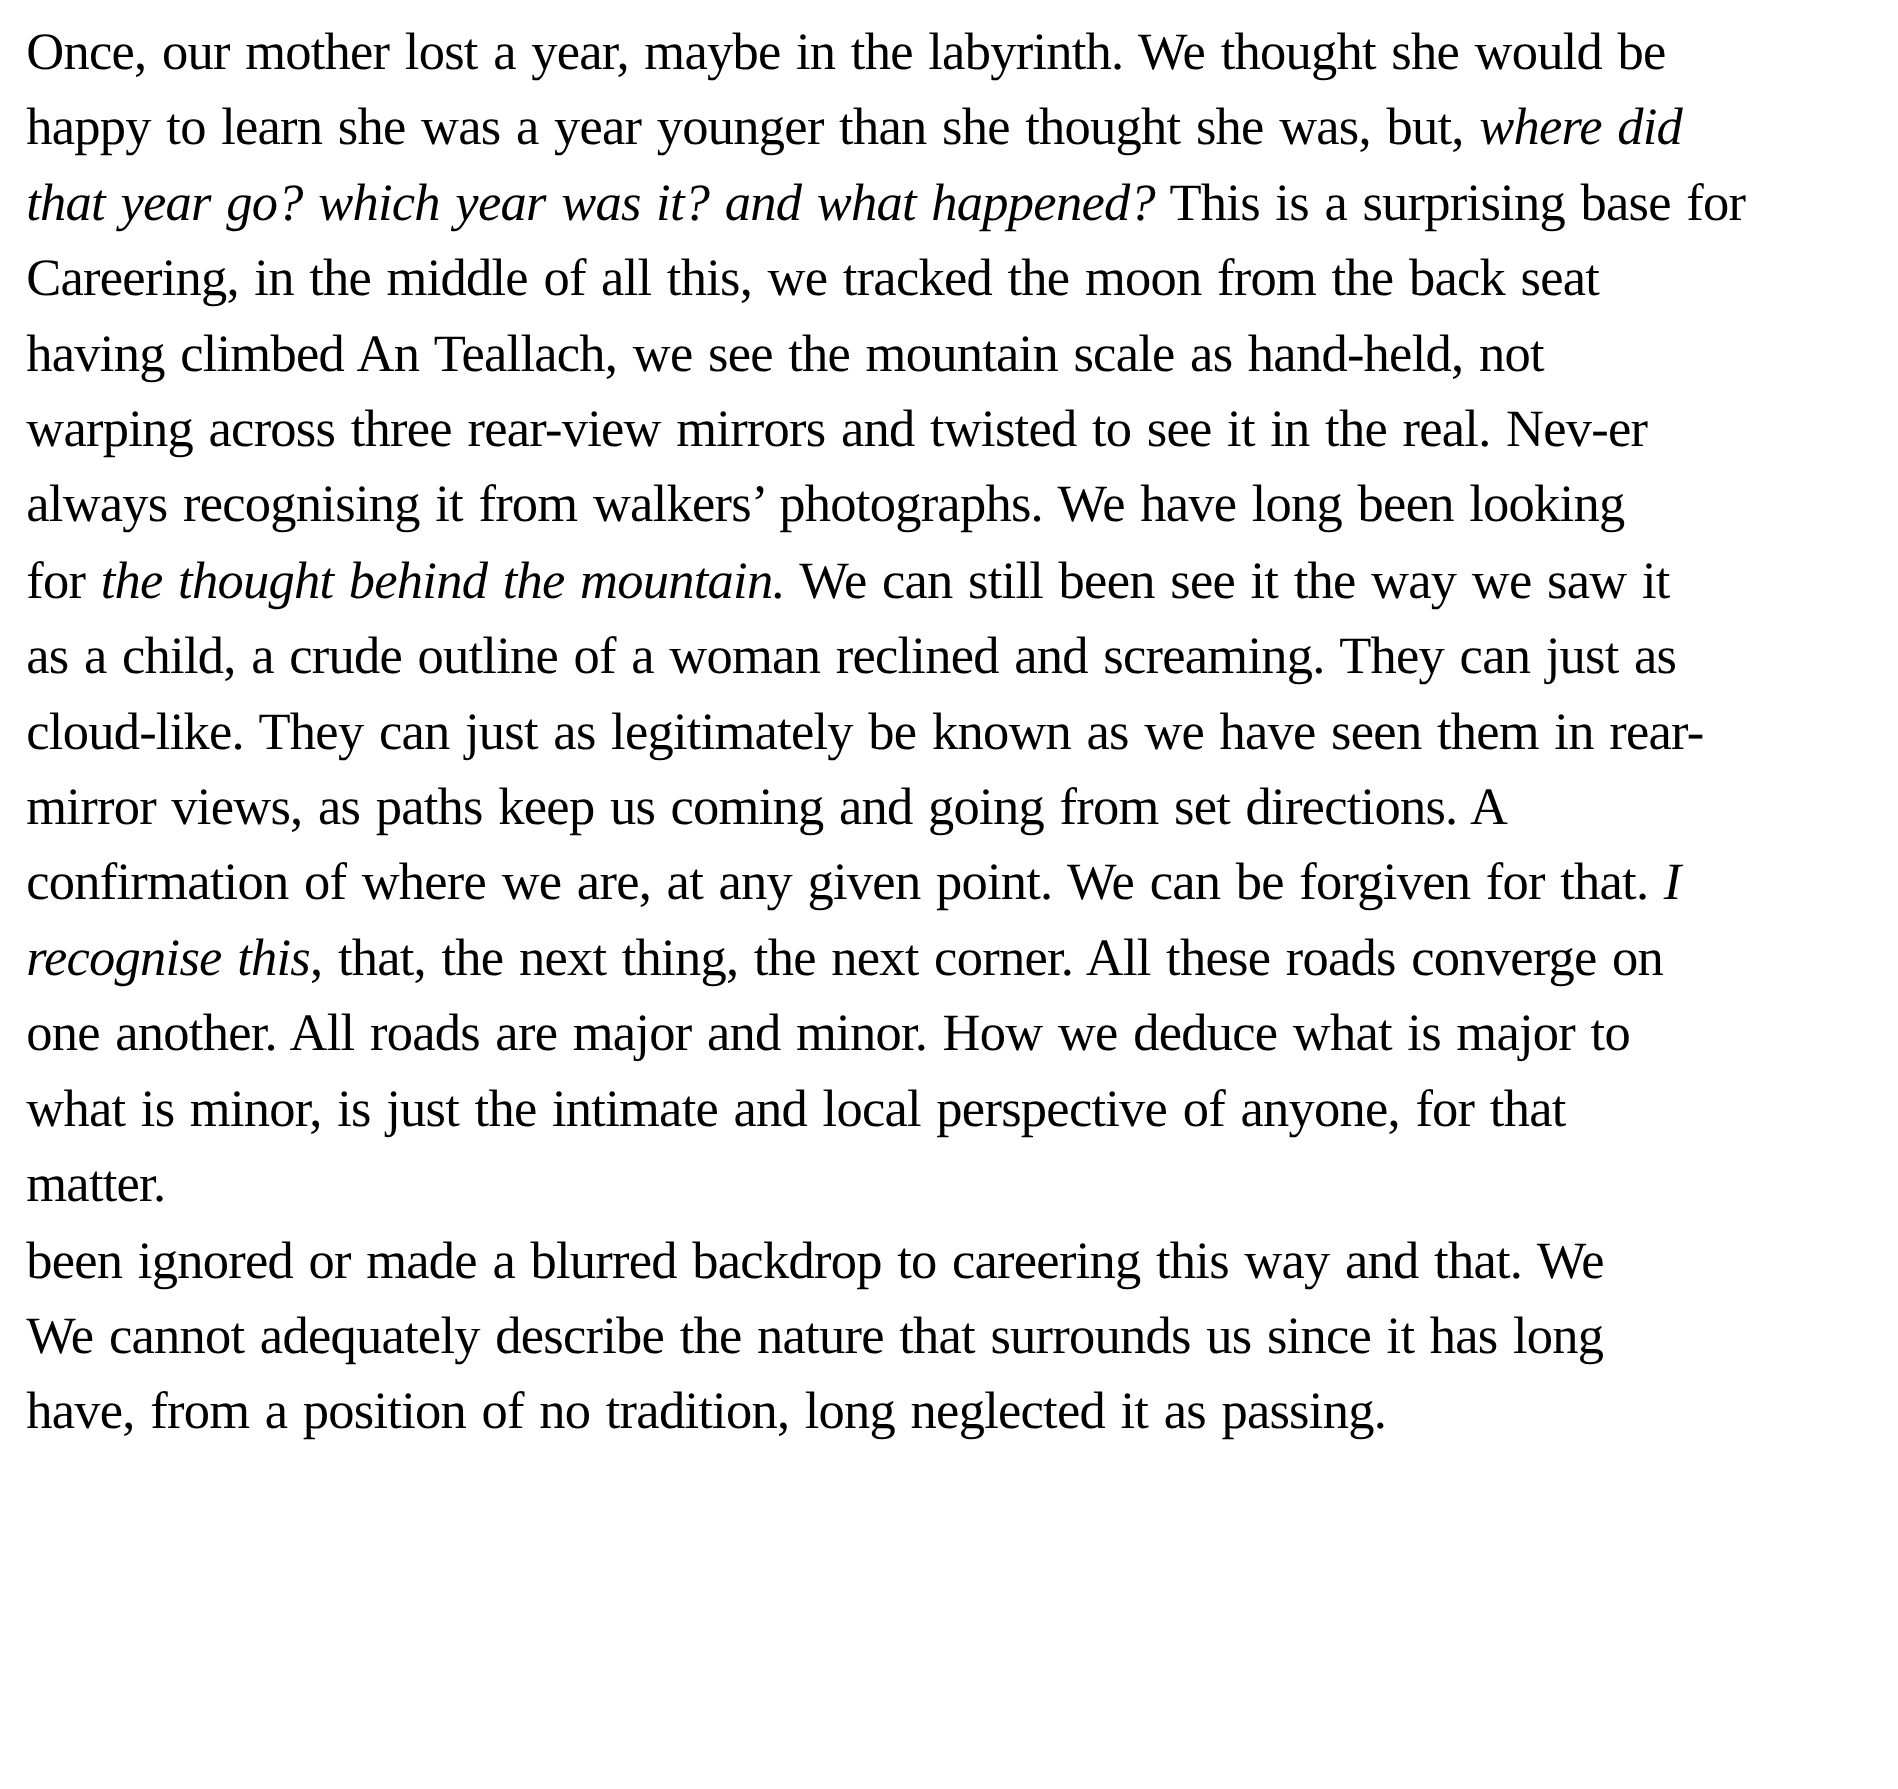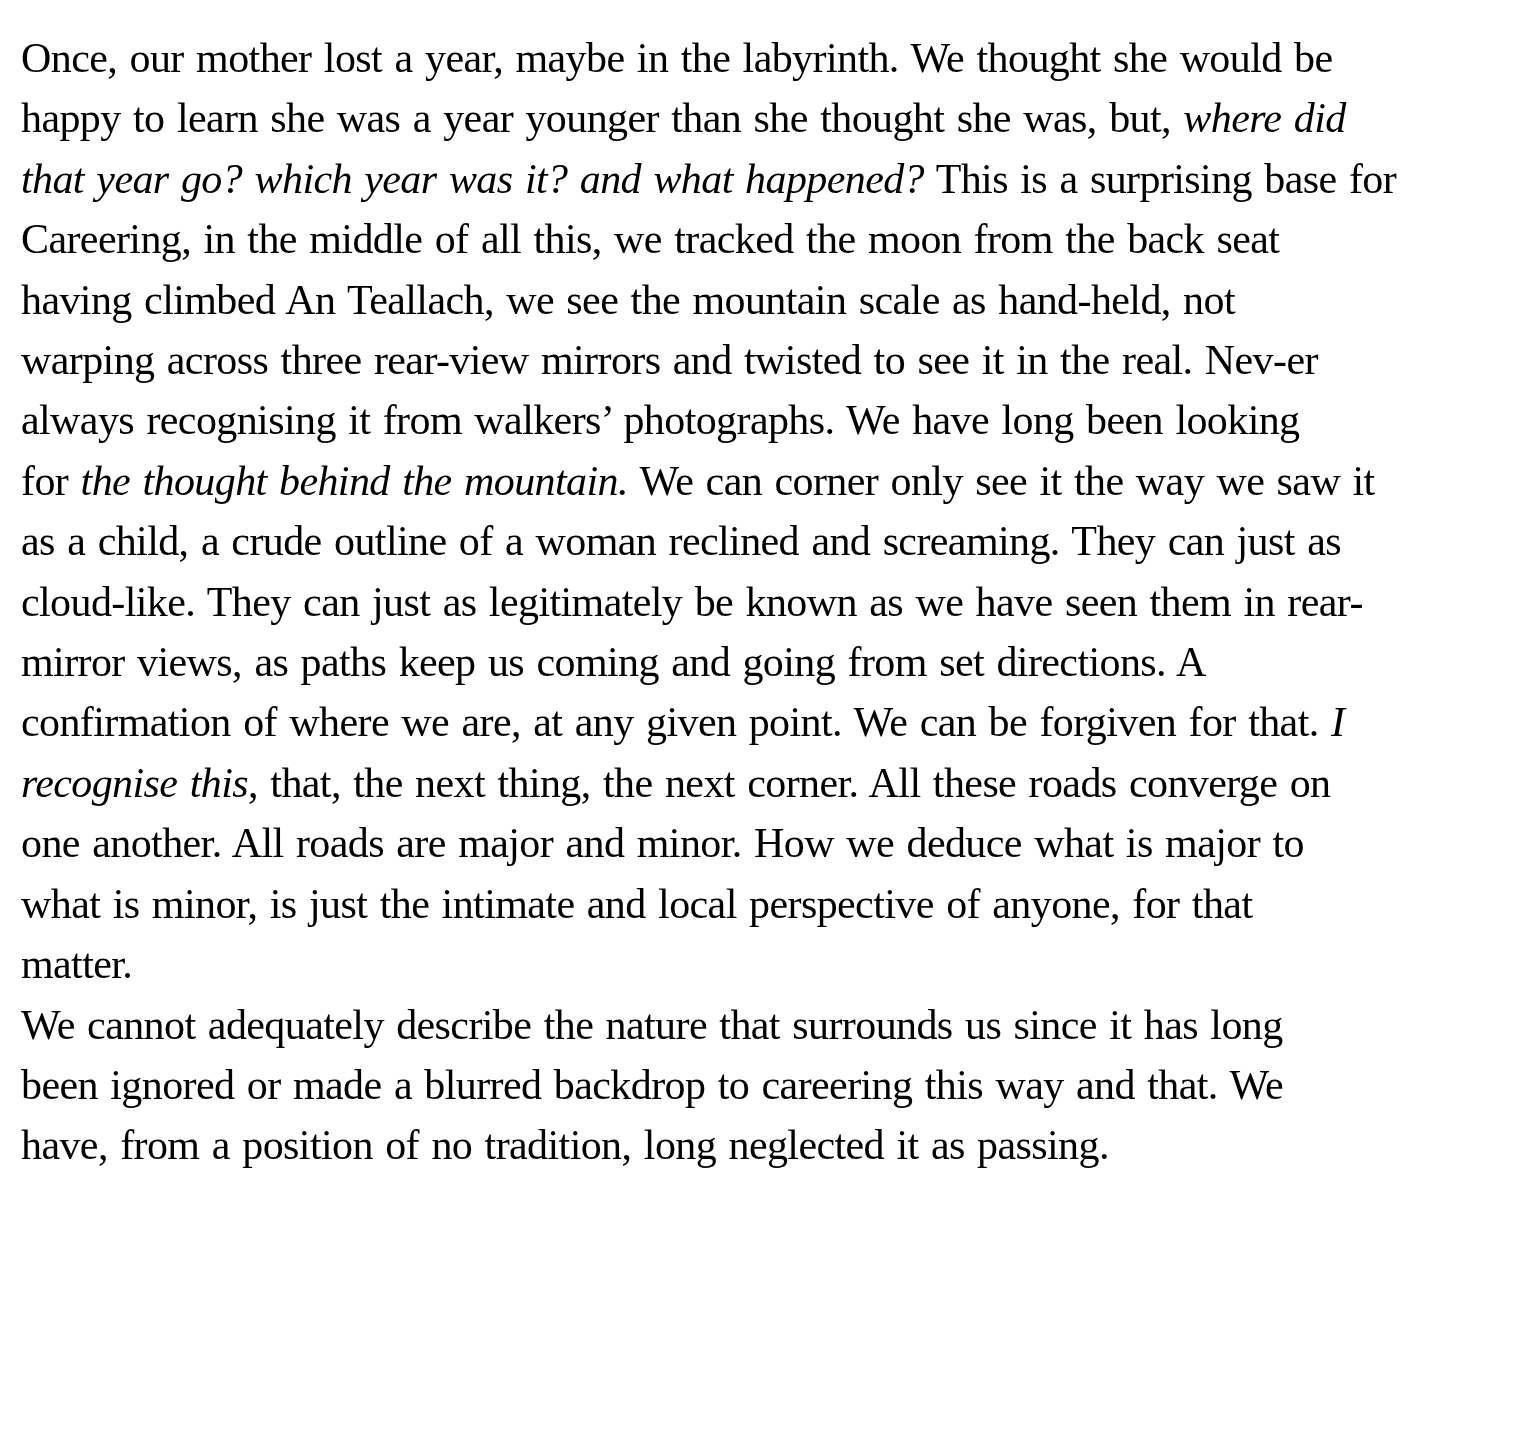--- a/index.html
+++ b/index.html
@@ -10,21 +10,21 @@
     width: 1518px;
     height: 1431px;
     background: #ffffff;
     color: #000000;
     overflow: hidden;
     font-family: "Liberation Serif", "DejaVu Serif", serif;
   }
   .text-block {
     box-sizing: border-box;
     width: 1518px;
-    padding: 28px 10px 0 21px;
+    padding: 12px 10px 0 21px;
     font-size: 42px;
     line-height: 60.4px;
     letter-spacing: -0.6px;
     word-spacing: 2.5px;
   }
   .paragraph + .paragraph {
   }
   .line {
     white-space: pre;
   }
@@ -38,28 +38,28 @@
     <div class="paragraph">
       <div class="line"><span>Once, our mother lost a year, maybe in the labyrinth. We thought she would be</span></div>
       <div class="line"><span>happy to learn she was a year younger than she thought she was, but, </span><i>where did</i></div>
       <div class="line"><i>that year go? which year was it? and what happened?</i><span> This is a surprising base for</span></div>
     </div>
     <div class="paragraph">
       <div class="line"><span>Careering, in the middle of all this, we tracked the moon from the back seat</span></div>
       <div class="line"><span>having climbed An Teallach, we see the mountain scale as hand-held, not</span></div>
       <div class="line"><span>warping across three rear-view mirrors and twisted to see it in the real. Nev-er</span></div>
       <div class="line"><span>always recognising it from walkers’ photographs. We have long been looking</span></div>
-      <div class="line"><span>for </span><i>the thought behind the mountain.</i><span> We can corner only see it the way we saw it</span></div>
+      <div class="line"><span>for </span><i>the thought behind the mountain.</i><span> We can still been see it the way we saw it</span></div>
       <div class="line"><span>as a child, a crude outline of a woman reclined and screaming. They can just as</span></div>
       <div class="line"><span>cloud-like. They can just as legitimately be known as we have seen them in rear-</span></div>
       <div class="line"><span>mirror views, as paths keep us coming and going from set directions. A</span></div>
       <div class="line"><span>confirmation of where we are, at any given point. We can be forgiven for that. </span><i>I</i></div>
       <div class="line"><i>recognise this</i><span>, that, the next thing, the next corner. All these roads converge on</span></div>
       <div class="line"><span>one another. All roads are major and minor. How we deduce what is major to</span></div>
       <div class="line"><span>what is minor, is just the intimate and local perspective of anyone, for that</span></div>
       <div class="line"><span>matter.</span></div>
     </div>
     <div class="paragraph">
+      <div class="line"><span>been ignored or made a blurred backdrop to careering this way and that. We</span></div>
       <div class="line"><span>We cannot adequately describe the nature that surrounds us since it has long</span></div>
-      <div class="line"><span>been ignored or made a blurred backdrop to careering this way and that. We</span></div>
       <div class="line"><span>have, from a position of no tradition, long neglected it as passing.</span></div>
     </div>
   </main>
 
 </body></html>

